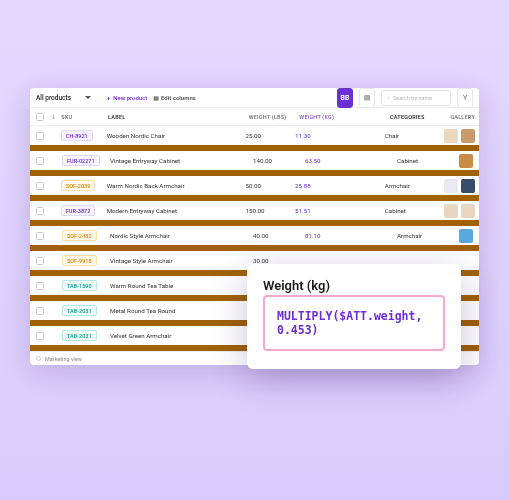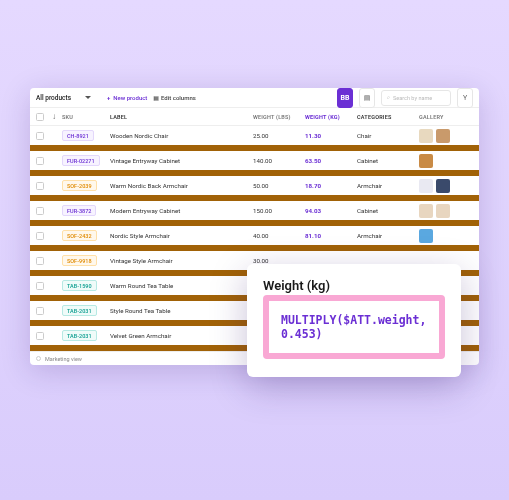--- a/index.html
+++ b/index.html
@@ -75,22 +75,22 @@
     height:25px;
     border-bottom:6px solid #a16207;
     font-size:6.2px;
     color:#333;
   }
   .col.cb { width:16px; display:flex;align-items:center; }
   .col.sort { width:10px; font-size:8px; color:#666; }
   .col.sku { width:48px; }
   .col.label { width:95px; color:#333; }
   .col.weightlbs { width:52px;margin-left:48px; }
-  .col.weightkg { width:52px; color:#6b2fd4; font-weight:700; }
-  .col.cat { width:62px; color:#333; }
+  .col.weightkg { width:52px; color:#6b2fd4; font-weight:400; }
+  .col.cat { width:62px; color:#333;margin-left:40px; }
   .col.gallery { flex:1; display:flex; gap:3px; align-items:center; padding-right:4px; }
   .checkbox {
     width:8px;height:8px;border:1px solid #ccc;border-radius:1.5px;background:#fff;
   }
   .sku-chip {
     display:inline-block;
     padding:1.5px 4px;
     border-radius:2px;
     border:1px solid;
     font-size:5.5px;
@@ -116,21 +116,21 @@
     top:264px;
     width:214px;
     background:#fff;
     border-radius:6px;
     box-shadow: 0 10px 36px rgba(40,10,100,0.25);
     padding:14px 16px 18px;
   }
   .formula-title { font-size:13px; font-weight:600; color:#1a1a1a; margin-bottom:2px; }
   .formula-sub   { font-size:10.5px; color:#444; margin-bottom:12px; }
   .formula-box {
-    border:6px solid #f9a8d4;
+    border:2px solid #f9a8d4;
     border-radius:4px;
     padding:12px 12px;
     font-size:11.5px;
     font-weight:600;
     color:#6b2fd4;
     font-family: ui-monospace, "SFMono-Regular", Menlo, monospace;
   }
 </style>
 </head>
 <body>
@@ -210,36 +210,36 @@
           </div>
         </div>
         <div class="row">
           <div class="col cb">
             <div class="checkbox"></div>
           </div>
           <div class="col sort"></div>
           <div class="col sku"><span class="sku-chip orange">SOF-2039</span></div>
           <div class="col label">Warm Nordic Back Armchair</div>
           <div class="col weightlbs">50.00</div>
-          <div class="col weightkg">18.70</div>
+          <div class="col weightkg">25.88</div>
           <div class="col cat">Armchair</div>
           <div class="col gallery">
             <div class="thumb" style="background:#e9e9f2"></div>
             <div class="thumb" style="background:#3a4a6b"></div>
           </div>
         </div>
         <div class="row">
           <div class="col cb">
             <div class="checkbox"></div>
           </div>
           <div class="col sort"></div>
           <div class="col sku"><span class="sku-chip purple">FUR-3872</span></div>
           <div class="col label">Modern Entryway Cabinet</div>
           <div class="col weightlbs">150.00</div>
-          <div class="col weightkg">94.03</div>
+          <div class="col weightkg">51.51</div>
           <div class="col cat">Cabinet</div>
           <div class="col gallery">
             <div class="thumb" style="background:#e8d6c0"></div>
             <div class="thumb" style="background:#e8d6c0"></div>
           </div>
         </div>
         <div class="row">
           <div class="col cb">
             <div class="checkbox"></div>
           </div>
@@ -276,21 +276,21 @@
           <div class="col weightkg"></div>
           <div class="col cat"></div>
           <div class="col gallery"></div>
         </div>
         <div class="row">
           <div class="col cb">
             <div class="checkbox"></div>
           </div>
           <div class="col sort"></div>
           <div class="col sku"><span class="sku-chip teal">TAB-2031</span></div>
-          <div class="col label">Style Round Tea Table</div>
+          <div class="col label">Metal Round Tea Round</div>
           <div class="col weightlbs">50.00</div>
           <div class="col weightkg"></div>
           <div class="col cat"></div>
           <div class="col gallery"></div>
         </div>
         <div class="row">
           <div class="col cb">
             <div class="checkbox"></div>
           </div>
           <div class="col sort"></div>

